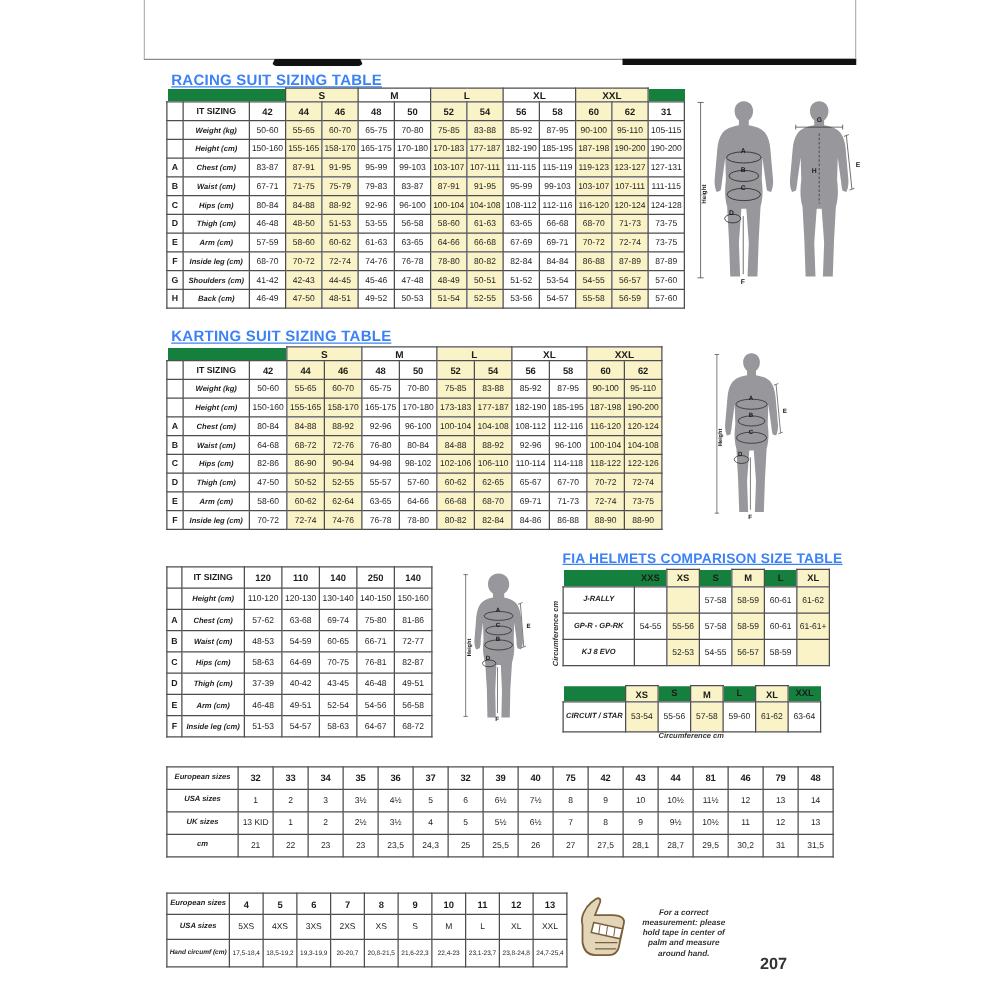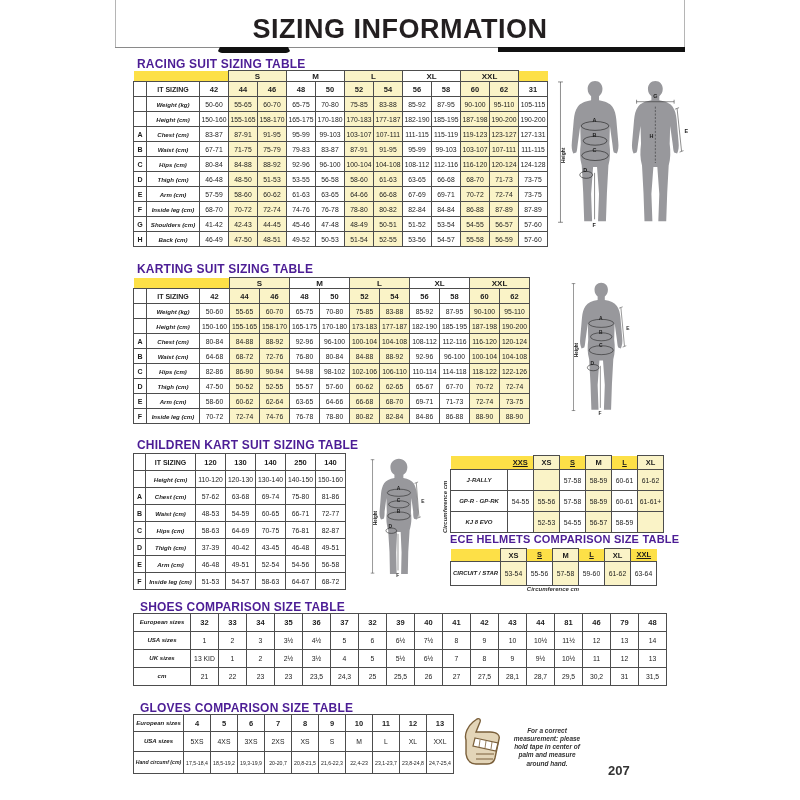--- a/index.html
+++ b/index.html
@@ -7,27 +7,27 @@
         font-family:"Liberation Sans",sans-serif;color:#1c1c1c;}
   
   .main-title{position:absolute;left:0;top:14px;width:100%;text-align:center;
               font-size:27px;font-weight:800;letter-spacing:.5px;color:#231f20;}
   .hrule{position:absolute;left:115px;top:47px;width:570px;height:1px;background:#8a8a8a;}
   .htab{position:absolute;left:217px;top:47px;width:74px;height:6px;background:#111;
         border-radius:0 0 5px 5px;clip-path:polygon(4% 0,96% 0,100% 100%,0 100%);}
   .hbar{position:absolute;left:498px;top:47px;width:187px;height:5px;background:#111;}
   .tickL{position:absolute;left:115px;top:0;width:1px;height:47px;background:#b5b5b5;}
   .tickR{position:absolute;left:684px;top:0;width:1px;height:47px;background:#b5b5b5;}
-  .sec-title{position:absolute;font-weight:700;color:#4c1d95;font-size:12px;letter-spacing:.2px;white-space:nowrap;}
+  .sec-title{position:absolute;font-weight:700;color:#3b82f6;font-size:12px;letter-spacing:.2px;white-space:nowrap;text-decoration:underline;}
   .sec-title.sm{font-size:11px;}
   
   table.sz{border-collapse:collapse;table-layout:fixed;}
   .sz td{border:1px solid #4d4d4d;font-size:6.8px;text-align:center;vertical-align:middle;
          padding:0;white-space:nowrap;overflow:hidden;color:#1c1c1c;background:#fff;}
-  .sz td.nob{border:none;background:#fde047;text-decoration:underline;}
+  .sz td.nob{border:none;background:#15803d;}
   .sz td.hl{background:#faf3c7;}
   .sz td.colh{font-size:7.5px;font-weight:700;}
   .sz td.corner{font-size:7px;font-weight:700;}
   .sz td.letter{font-size:7px;font-weight:700;}
   .sz td.rlabel{font-size:6.1px;font-weight:700;font-style:italic;}
   .sz td.gcell{font-size:8px;font-weight:700;}
   .sz td.helmlabel{font-size:6px;}
   .sz td.wrap{white-space:normal;line-height:1.08;}
   .twrap{position:absolute;}
   #racing-wrap tr{height:15px;}   #racing-wrap tr.grow{height:11px;}
@@ -49,21 +49,20 @@
                 font-size:6.5px;font-weight:700;font-style:italic;line-height:1.25;color:#333;}
   .page-num{position:absolute;left:608px;top:763px;font-size:13px;font-weight:700;color:#333;}
   .fig{position:absolute;}
   .fig svg text{font-family:"Liberation Sans",sans-serif;font-weight:700;fill:#1a1a1a;}
 </style>
 </head>
 <body>
 
 <div class="page">
 
-  <div class="main-title">SIZING INFORMATION</div>
   <div class="hrule"></div>
   <div class="htab"></div>
   <div class="hbar"></div>
   <div class="tickL"></div>
   <div class="tickR"></div>
 
   <div class="sec-title" style="left:137px;top:57px">RACING SUIT SIZING TABLE</div>
   <div class="twrap" id="racing-wrap" style="left:133px;top:70px">
       <table class="sz">
         <colgroup>
@@ -496,38 +495,37 @@
       <text x="44" y="190" font-size="11">D</text>
       <line x1="112" y1="62" x2="120" y2="148" stroke="#1a1a1a" stroke-width="1"></line>
       <line x1="108" y1="63" x2="116" y2="60" stroke="#1a1a1a" stroke-width="1"></line>
       <line x1="116" y1="150" x2="124" y2="147" stroke="#1a1a1a" stroke-width="1"></line>
       <text x="124" y="112" font-size="11">E</text>
       <line x1="66" y1="192" x2="66" y2="286" stroke="#1a1a1a" stroke-width="1"></line>
       <text x="62" y="302" font-size="11">F</text>
     </svg>
   </div>
 
-  <div class="sec-title" style="left:137px;top:438px">CHILDREN KART SUIT SIZING TABLE</div>
   <div class="twrap" id="children-wrap" style="left:133px;top:453px">
       <table class="sz">
         <colgroup>
           <col style="width: 12px;">
           <col style="width: 50px;">
           <col style="width: 30px;">
           <col style="width: 30px;">
           <col style="width: 30px;">
           <col style="width: 30px;">
           <col style="width: 30px;">
         </colgroup>
         <tbody>
           <tr>
             <td></td>
             <td class="corner">IT SIZING</td>
             <td class="colh">120</td>
-            <td class="colh">130</td>
+            <td class="colh">110</td>
             <td class="colh">140</td>
             <td class="colh">250</td>
             <td class="colh">140</td>
           </tr>
           <tr>
             <td class="letter"></td>
             <td class="rlabel">Height (cm)</td>
             <td>110-120</td>
             <td>120-130</td>
             <td>130-140</td>
@@ -609,20 +607,21 @@
       <text x="42" y="159" font-size="11">D</text>
       <line x1="104" y1="58" x2="110" y2="135" stroke="#1a1a1a" stroke-width="1"></line>
       <line x1="100" y1="59" x2="108" y2="56" stroke="#1a1a1a" stroke-width="1"></line>
       <line x1="106" y1="137" x2="114" y2="134" stroke="#1a1a1a" stroke-width="1"></line>
       <text x="115" y="102" font-size="11">E</text>
       <line x1="63" y1="172" x2="63" y2="254" stroke="#1a1a1a" stroke-width="1"></line>
       <text x="59" y="268" font-size="11">F</text>
     </svg>
   </div>
 
+  <div class="sec-title sm" style="left:450px;top:441px">FIA HELMETS COMPARISON SIZE TABLE</div>
   <div class="vlabel">Circumference cm</div>
   <div class="twrap" id="fia-wrap" style="left:450px;top:455px">
       <table class="sz">
         <colgroup>
           <col style="width: 57px;">
           <col style="width: 26px;">
           <col style="width: 26px;">
           <col style="width: 26px;">
           <col style="width: 26px;">
           <col style="width: 26px;">
@@ -662,21 +661,20 @@
             <td class="hl">52-53</td>
             <td>54-55</td>
             <td class="hl">56-57</td>
             <td>58-59</td>
             <td class="hl"></td>
           </tr>
         </tbody>
       </table>
     </div>
 
-  <div class="sec-title sm" style="left:450px;top:533px">ECE HELMETS COMPARISON SIZE TABLE</div>
   <div class="twrap" id="ece-wrap" style="left:450px;top:548px">
       <table class="sz">
         <colgroup>
           <col style="width: 50px;">
           <col style="width: 26px;">
           <col style="width: 26px;">
           <col style="width: 26px;">
           <col style="width: 26px;">
           <col style="width: 26px;">
           <col style="width: 26px;">
@@ -698,21 +696,20 @@
             <td class="hl">57-58</td>
             <td>59-60</td>
             <td class="hl">61-62</td>
             <td>63-64</td>
           </tr>
         </tbody>
       </table>
     </div>
   <div class="ece-foot">Circumference cm</div>
 
-  <div class="sec-title" style="left:140px;top:600px">SHOES COMPARISON SIZE TABLE</div>
   <div class="twrap" id="shoes-wrap" style="left:133px;top:613px">
       <table class="sz">
         <colgroup>
           <col style="width: 57px;">
           <col style="width: 28px;">
           <col style="width: 28px;">
           <col style="width: 28px;">
           <col style="width: 28px;">
           <col style="width: 28px;">
           <col style="width: 28px;">
@@ -733,21 +730,21 @@
             <td class="rlabel wrap">European sizes</td>
             <td class="colh">32</td>
             <td class="colh">33</td>
             <td class="colh">34</td>
             <td class="colh">35</td>
             <td class="colh">36</td>
             <td class="colh">37</td>
             <td class="colh">32</td>
             <td class="colh">39</td>
             <td class="colh">40</td>
-            <td class="colh">41</td>
+            <td class="colh">75</td>
             <td class="colh">42</td>
             <td class="colh">43</td>
             <td class="colh">44</td>
             <td class="colh">81</td>
             <td class="colh">46</td>
             <td class="colh">79</td>
             <td class="colh">48</td>
           </tr>
           <tr>
             <td class="rlabel wrap">USA sizes</td>
@@ -806,21 +803,20 @@
             <td>28,7</td>
             <td>29,5</td>
             <td>30,2</td>
             <td>31</td>
             <td>31,5</td>
           </tr>
         </tbody>
       </table>
     </div>
 
-  <div class="sec-title" style="left:140px;top:701px">GLOVES COMPARISON SIZE TABLE</div>
   <div class="twrap" id="gloves-wrap" style="left:133px;top:714px">
       <table class="sz">
         <colgroup>
           <col style="width: 50px;">
           <col style="width: 27px;">
           <col style="width: 27px;">
           <col style="width: 27px;">
           <col style="width: 27px;">
           <col style="width: 27px;">
           <col style="width: 27px;">

